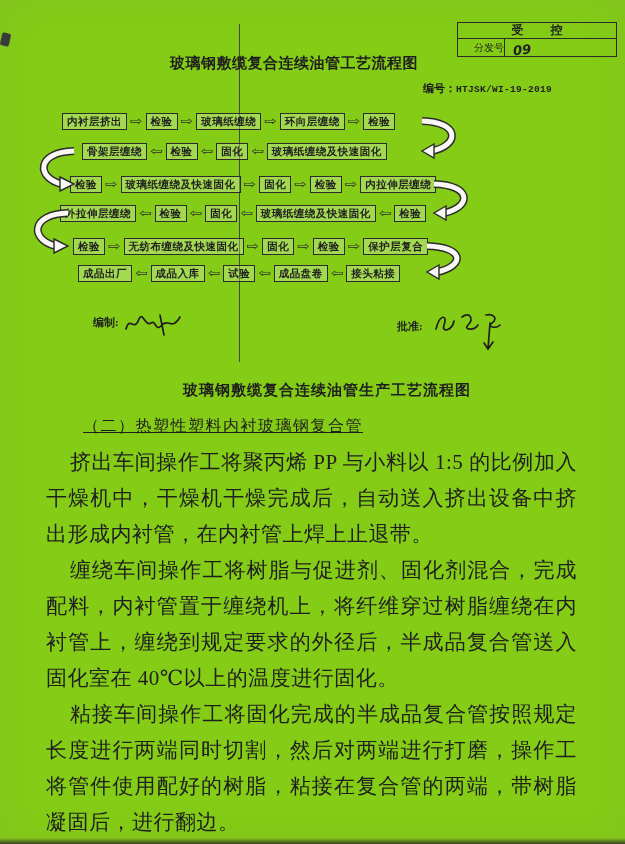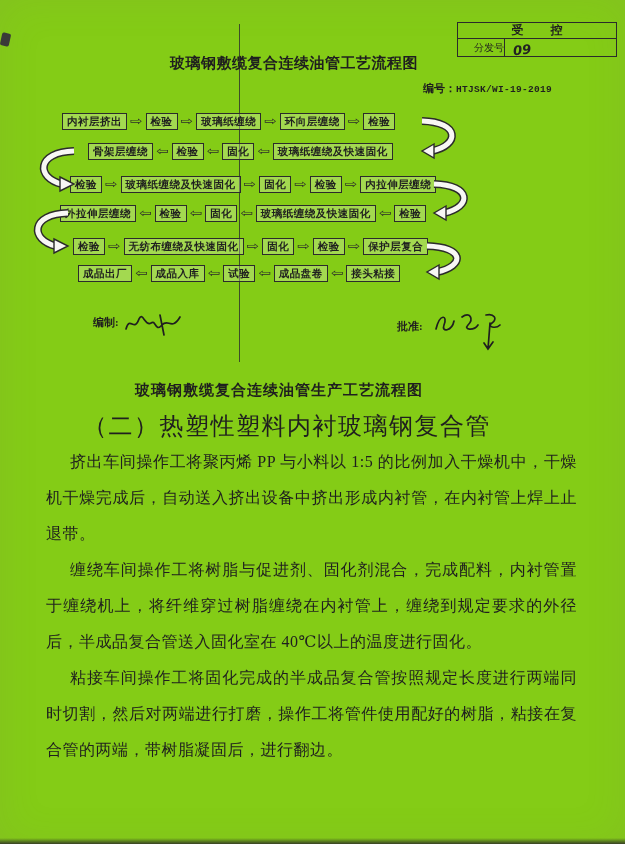--- a/index.html
+++ b/index.html
@@ -19,44 +19,44 @@
   .doc-no{position:absolute;left:395px;top:81px;font-size:11px;font-weight:bold;white-space:nowrap;padding-left:28px;}
   .doc-no .val{font-family:"Liberation Mono","DejaVu Sans Mono",monospace;font-size:9.5px;font-weight:bold;letter-spacing:.3px;}
 
   
   .flow-title{position:absolute;left:170px;top:54px;font-size:15px;font-weight:bold;letter-spacing:.5px;white-space:nowrap;}
   .flow-row{position:absolute;display:flex;align-items:center;gap:3px;white-space:nowrap;}
   .flow-box{border:1.5px solid #2b2b2b;padding:0 4px;height:15px;line-height:15px;font-size:10.5px;
             font-weight:bold;letter-spacing:.5px;background:rgba(255,255,255,.25);}
   .flow-arrow{font-family:"DejaVu Sans",sans-serif;font-size:15px;line-height:15px;color:#2b2b2b;transform:scaleY(.8);}
   .fr1{left:62px;top:113px;}
-  .fr2{left:88px;top:143px;}
+  .fr2{left:82px;top:143px;}
   .fr3{left:70px;top:176px;}
   .fr4{left:60px;top:205px;}
   .fr5{left:73px;top:238px;}
   .fr6{left:78px;top:265px;}
   .conn{position:absolute;}
 
   
   .fold-line{position:absolute;left:239px;top:24px;width:1.3px;height:338px;background:rgba(45,45,45,.8);}
   .scan-speck{position:absolute;left:1px;top:33px;width:9px;height:13px;background:#3a3a38;border-radius:2px;transform:rotate(12deg);}
   .scan-edge{position:absolute;left:0;bottom:0;width:625px;height:6px;
              background:linear-gradient(to bottom,rgba(60,58,54,0),rgba(42,40,38,.85));}
 
   
   .sig-row{position:absolute;left:0;top:305px;width:544px;height:45px;}
   .sig{position:absolute;display:flex;align-items:flex-start;gap:3px;}
   .sig-label{font-size:11px;font-weight:bold;line-height:26px;white-space:nowrap;}
   .sig1{left:93px;top:4px;} .sig2{left:252px;top:8px;} .sig3{left:397px;top:8px;}
 
   
   .body-text{position:absolute;left:0;top:372px;width:625px;}
-  .caption{width:558px;text-align:center;font-size:15px;font-weight:bold;line-height:36px;letter-spacing:1px;}
-  .section-heading{margin-left:46px;text-indent:37px;font-size:24px;line-height:36px;letter-spacing:1.5px;}
-  .para{margin:0 48px 0 46px;text-indent:24px;font-size:16px;line-height:36px;text-align:justify;letter-spacing:.5px;}
+  .caption{width:558px;text-align:center;font-size:15px;font-weight:bold;line-height:36px;letter-spacing:1px;padding-left:48px;}
+  .section-heading{margin-left:46px;text-indent:37px;font-size:16px;line-height:36px;letter-spacing:1.5px;text-decoration:underline;}
+  .para{margin:0 48px 0 46px;text-indent:24px;font-size:21px;line-height:36px;text-align:justify;letter-spacing:.5px;}
 </style>
 </head>
 <body>
 
 <div id="page">
 
   <div class="scan-speck"></div>
   <div class="fold-line"></div>
   <div class="scan-edge"></div>
 

